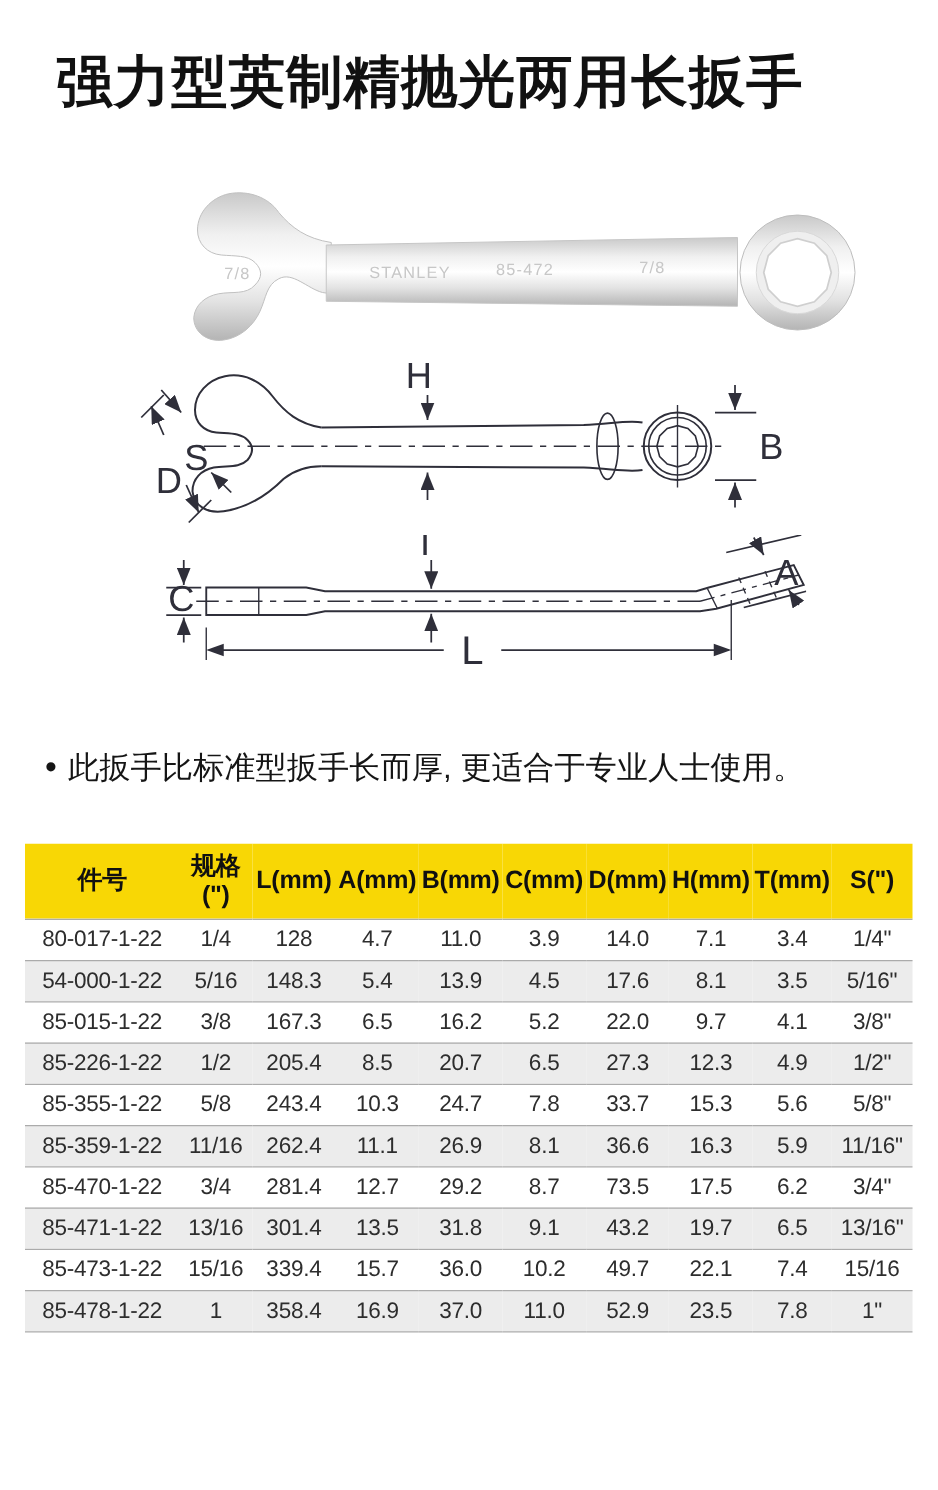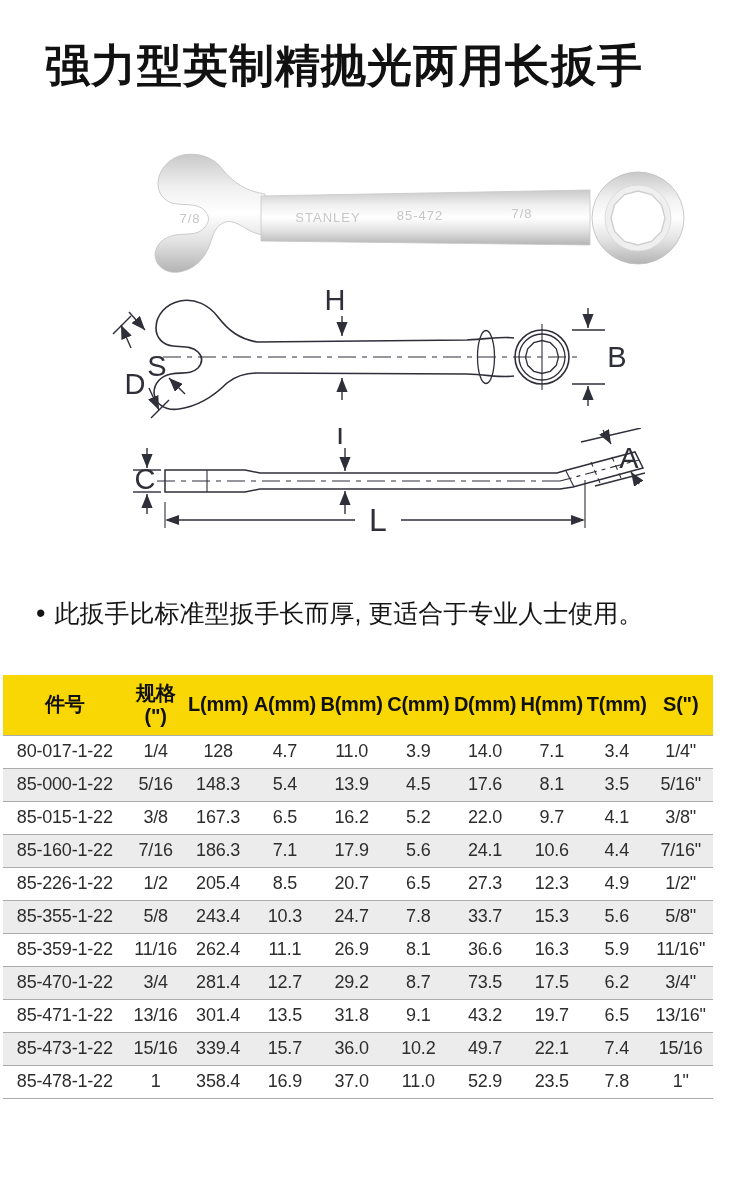--- a/index.html
+++ b/index.html
@@ -28,21 +28,21 @@
   .marking{font-family:"Liberation Sans",sans-serif;font-size:13px;fill:#c7c7c7;letter-spacing:1px;}
 
   .feature{
     position:absolute;left:36px;top:597px;width:700px;
     display:flex;align-items:center;gap:9px;
     font-size:25px;color:#151515;
   }
   .feature .dot{font-size:27px;line-height:1;}
 
   .spec-table{
-    position:absolute;left:3px;top:675px;width:710px;
+    position:absolute;left:20px;top:675px;width:710px;
     border-collapse:collapse;table-layout:fixed;
     font-size:18px;color:var(--cell-ink);letter-spacing:-0.2px;
   }
   .spec-table thead th{
     background:var(--header-bg);height:60px;
     font-size:20px;font-weight:700;color:#101010;
     text-align:center;vertical-align:middle;
     white-space:pre-line;line-height:1.15;
     border-bottom:1px solid var(--line);
   }
@@ -212,21 +212,21 @@
           <td>128</td>
           <td>4.7</td>
           <td>11.0</td>
           <td>3.9</td>
           <td>14.0</td>
           <td>7.1</td>
           <td>3.4</td>
           <td>1/4"</td>
         </tr>
         <tr>
-          <td>85-000-1-22</td>
+          <td>54-000-1-22</td>
           <td>5/16</td>
           <td>148.3</td>
           <td>5.4</td>
           <td>13.9</td>
           <td>4.5</td>
           <td>17.6</td>
           <td>8.1</td>
           <td>3.5</td>
           <td>5/16"</td>
         </tr>
@@ -236,32 +236,20 @@
           <td>167.3</td>
           <td>6.5</td>
           <td>16.2</td>
           <td>5.2</td>
           <td>22.0</td>
           <td>9.7</td>
           <td>4.1</td>
           <td>3/8"</td>
         </tr>
         <tr>
-          <td>85-160-1-22</td>
-          <td>7/16</td>
-          <td>186.3</td>
-          <td>7.1</td>
-          <td>17.9</td>
-          <td>5.6</td>
-          <td>24.1</td>
-          <td>10.6</td>
-          <td>4.4</td>
-          <td>7/16"</td>
-        </tr>
-        <tr>
           <td>85-226-1-22</td>
           <td>1/2</td>
           <td>205.4</td>
           <td>8.5</td>
           <td>20.7</td>
           <td>6.5</td>
           <td>27.3</td>
           <td>12.3</td>
           <td>4.9</td>
           <td>1/2"</td>

